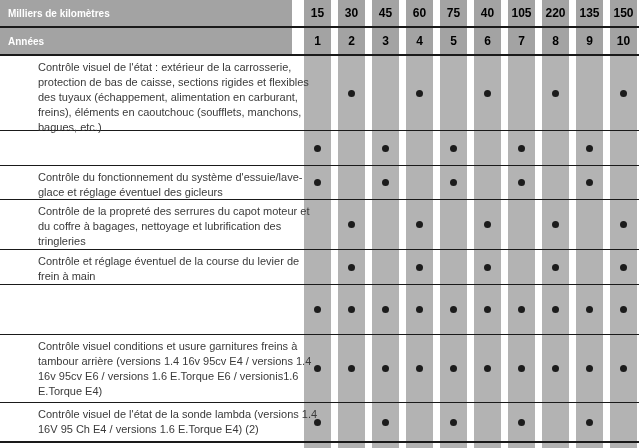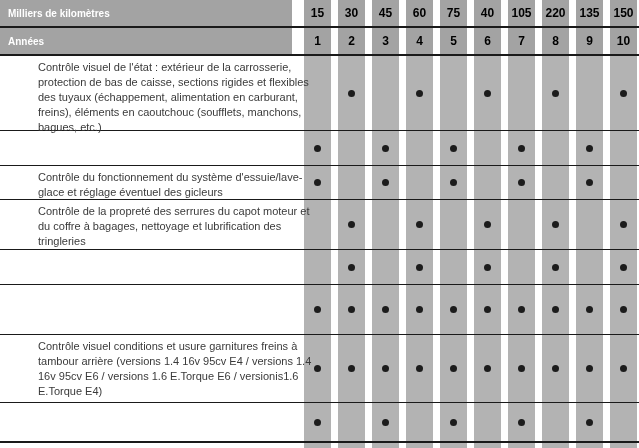--- a/index.html
+++ b/index.html
@@ -201,20 +201,21 @@
           <span class="dot"></span>
         </div>
         <div class="cell"></div>
         <div class="cell">
           <span class="dot"></span>
         </div>
       </div>
   </div>
 
   <div class="brow" style="height:35px">
+    <div class="blabel">Contrôle et réglage éventuel de la course du levier de frein à main</div>
     <div class="cells">
         <div class="cell"></div>
         <div class="cell">
           <span class="dot"></span>
         </div>
         <div class="cell"></div>
         <div class="cell">
           <span class="dot"></span>
         </div>
         <div class="cell"></div>
@@ -297,20 +298,21 @@
         <div class="cell">
           <span class="dot"></span>
         </div>
         <div class="cell">
           <span class="dot"></span>
         </div>
       </div>
   </div>
 
   <div class="brow last" style="height:40px">
+    <div class="blabel">Contrôle visuel de l'état de la sonde lambda (versions 1.4 16V 95 Ch E4 / versions 1.6 E.Torque E4) (2)</div>
     <div class="cells">
         <div class="cell">
           <span class="dot"></span>
         </div>
         <div class="cell"></div>
         <div class="cell">
           <span class="dot"></span>
         </div>
         <div class="cell"></div>
         <div class="cell">

